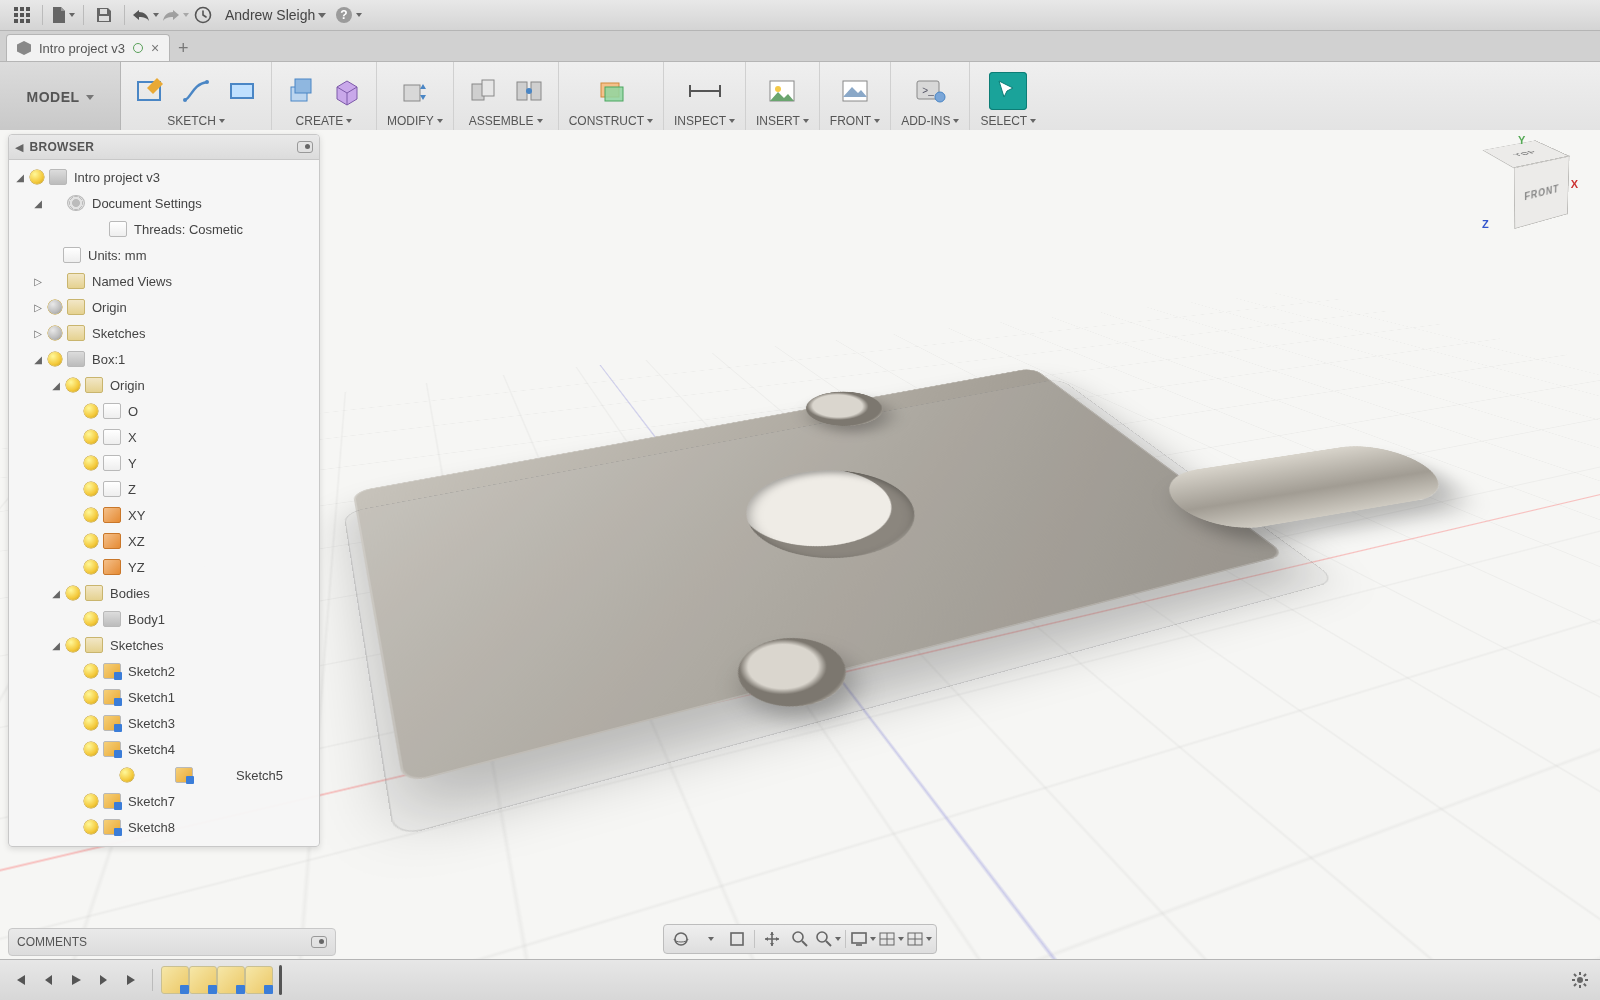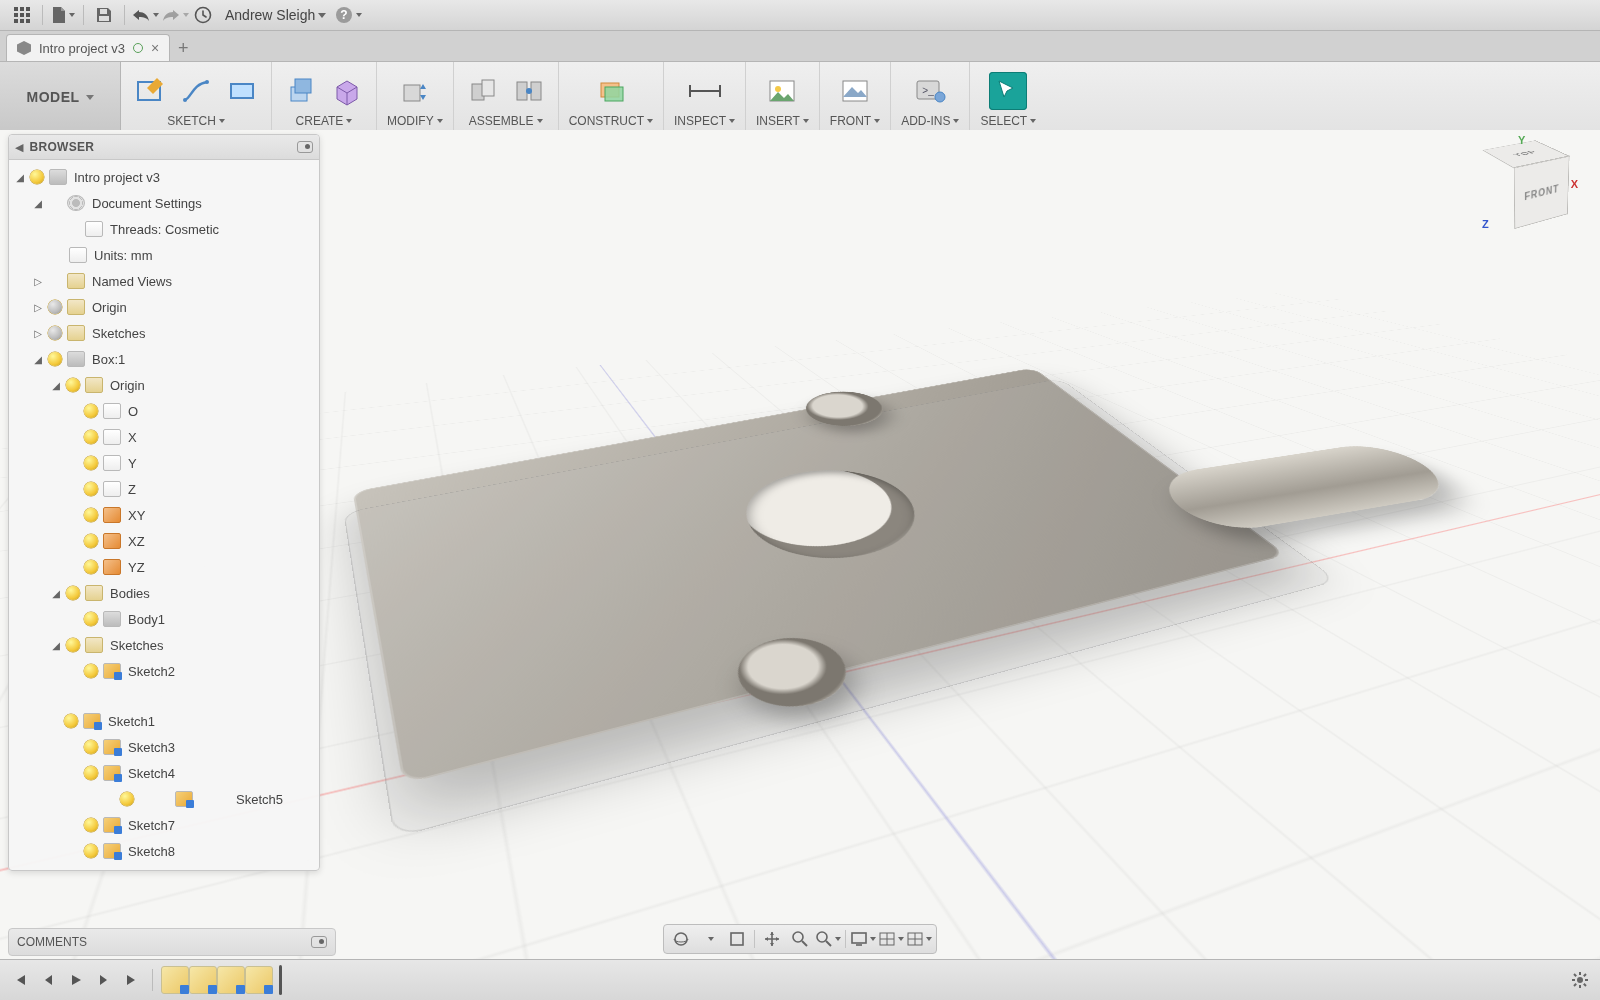--- a/index.html
+++ b/index.html
@@ -403,27 +403,27 @@
           <span class="bulb"></span>
           <span class="nic comp"></span>
           <span class="lbl">Intro project v3</span>
         </div>
         <div class="node" style="padding-left: 24px;">
           <span class="tw">◢</span>
           <span style="width:14px"></span>
           <span class="nic gear"></span>
           <span class="lbl">Document Settings</span>
         </div>
-        <div class="node" style="padding-left: 42px;">
+        <div class="node" style="padding-left: 66px;">
           <span class="tw"></span>
           <span style="width:14px"></span>
           <span class="nic doc"></span>
           <span class="lbl">Threads: Cosmetic</span>
         </div>
-        <div class="node" style="padding-left: 26px;">
+        <div class="node" style="padding-left: 20px;">
           <span class="tw"></span>
           <span style="width:14px"></span>
           <span class="nic doc"></span>
           <span class="lbl">Units: mm</span>
         </div>
         <div class="node" style="padding-left: 24px;">
           <span class="tw">▷</span>
           <span style="width:14px"></span>
           <span class="nic folder"></span>
           <span class="lbl">Named Views</span>
@@ -511,21 +511,21 @@
           <span class="bulb"></span>
           <span class="nic folder"></span>
           <span class="lbl">Sketches</span>
         </div>
         <div class="node" style="padding-left: 60px;">
           <span class="tw"></span>
           <span class="bulb"></span>
           <span class="nic sketch"></span>
           <span class="lbl">Sketch2</span>
         </div>
-        <div class="node" style="padding-left: 40px; margin-top: 24px;">
+        <div class="node" style="padding-left: 60px;">
           <span class="tw"></span>
           <span class="bulb"></span>
           <span class="nic sketch"></span>
           <span class="lbl">Sketch1</span>
         </div>
         <div class="node" style="padding-left: 60px;">
           <span class="tw"></span>
           <span class="bulb"></span>
           <span class="nic sketch"></span>
           <span class="lbl">Sketch3</span>

